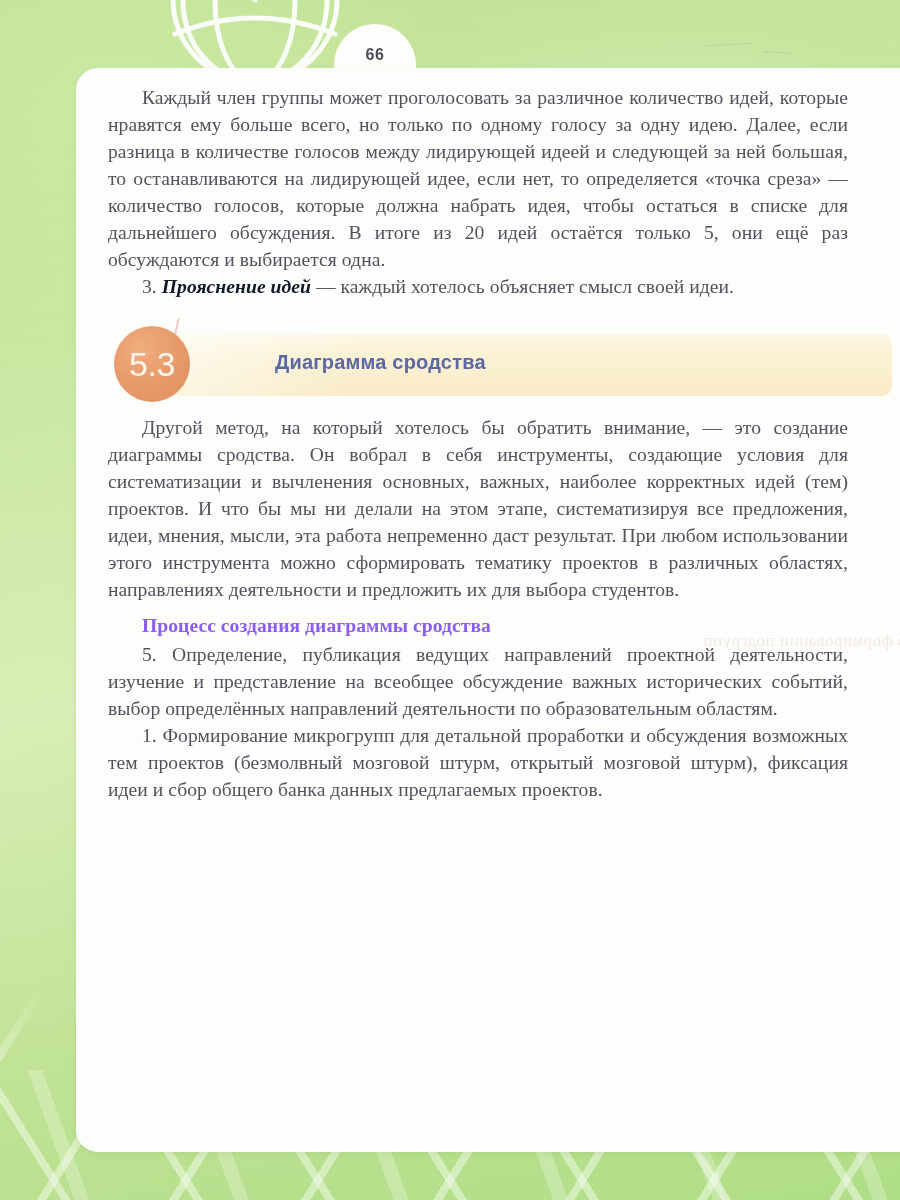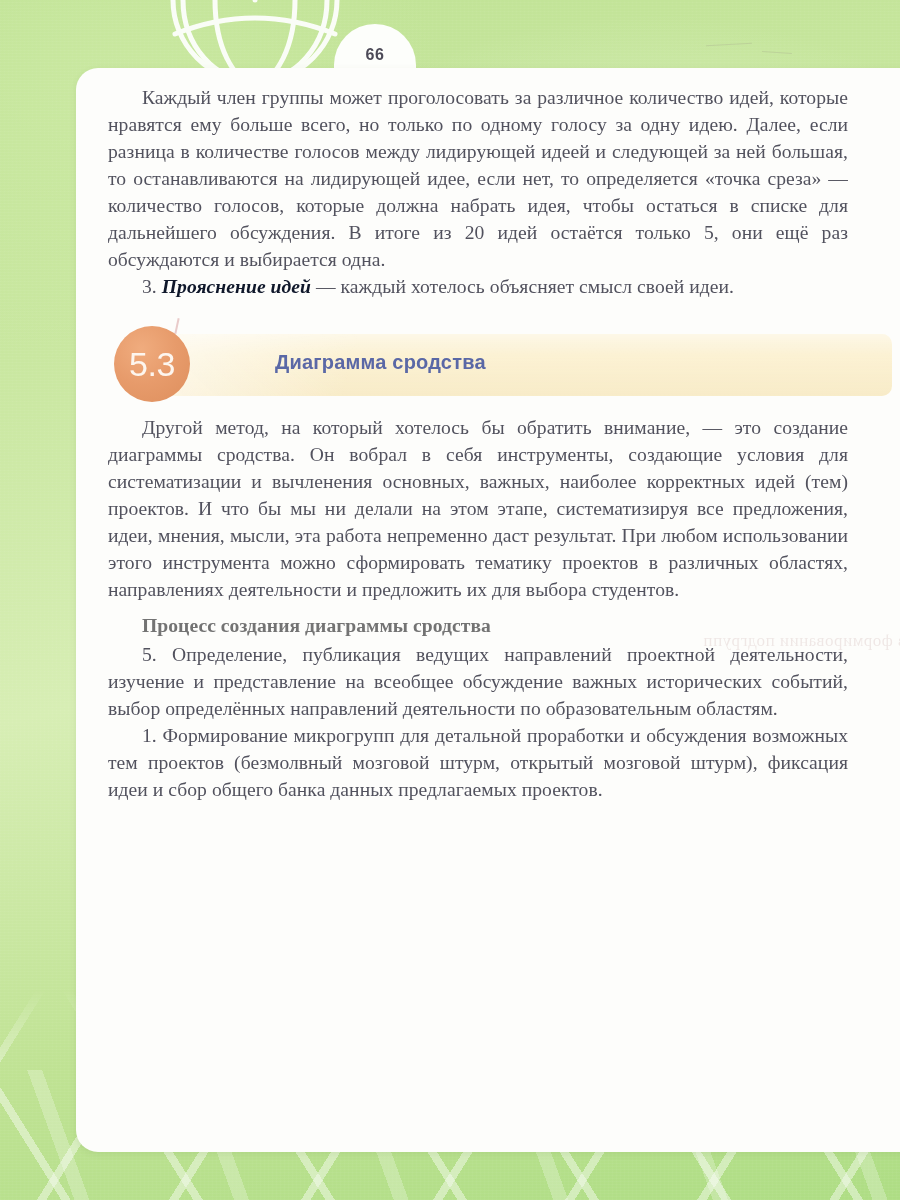--- a/index.html
+++ b/index.html
@@ -154,21 +154,21 @@
     margin-top: 24px;
   }
 
   h3.subhead {
     margin: 7px 0 0 0;
     text-indent: 34px;
     font-family: "Liberation Serif", serif;
     font-weight: bold;
     font-size: 19.6px;
     line-height: 31px;
-    color: #737373;
+    color: #8b5cf6;
     letter-spacing: .05px;
   }
 
   
   .section-head {
     position: relative;
     height: 78px;
     margin: 26px 0 10px 0;
   }
   .banner {

